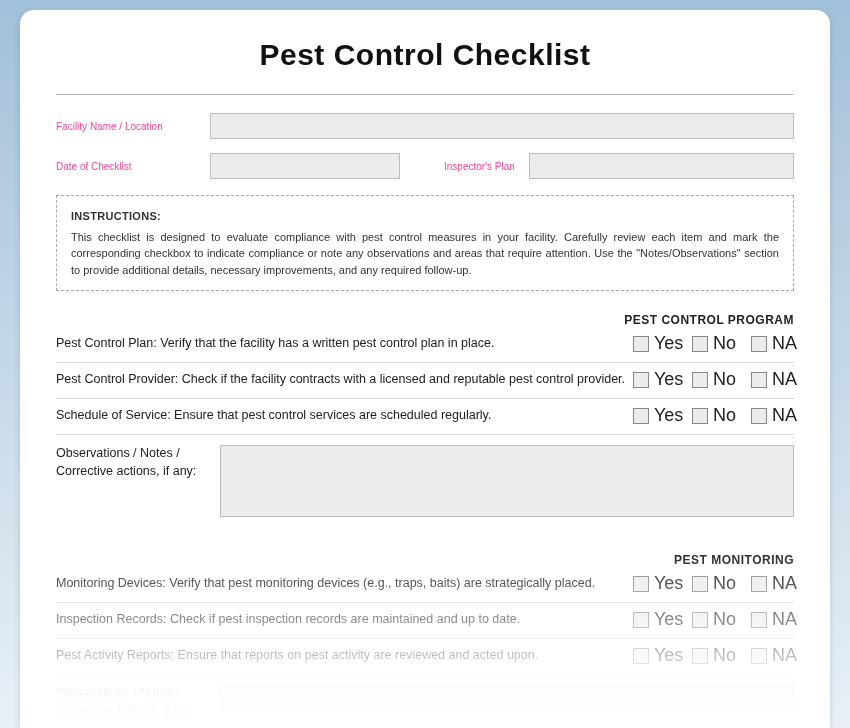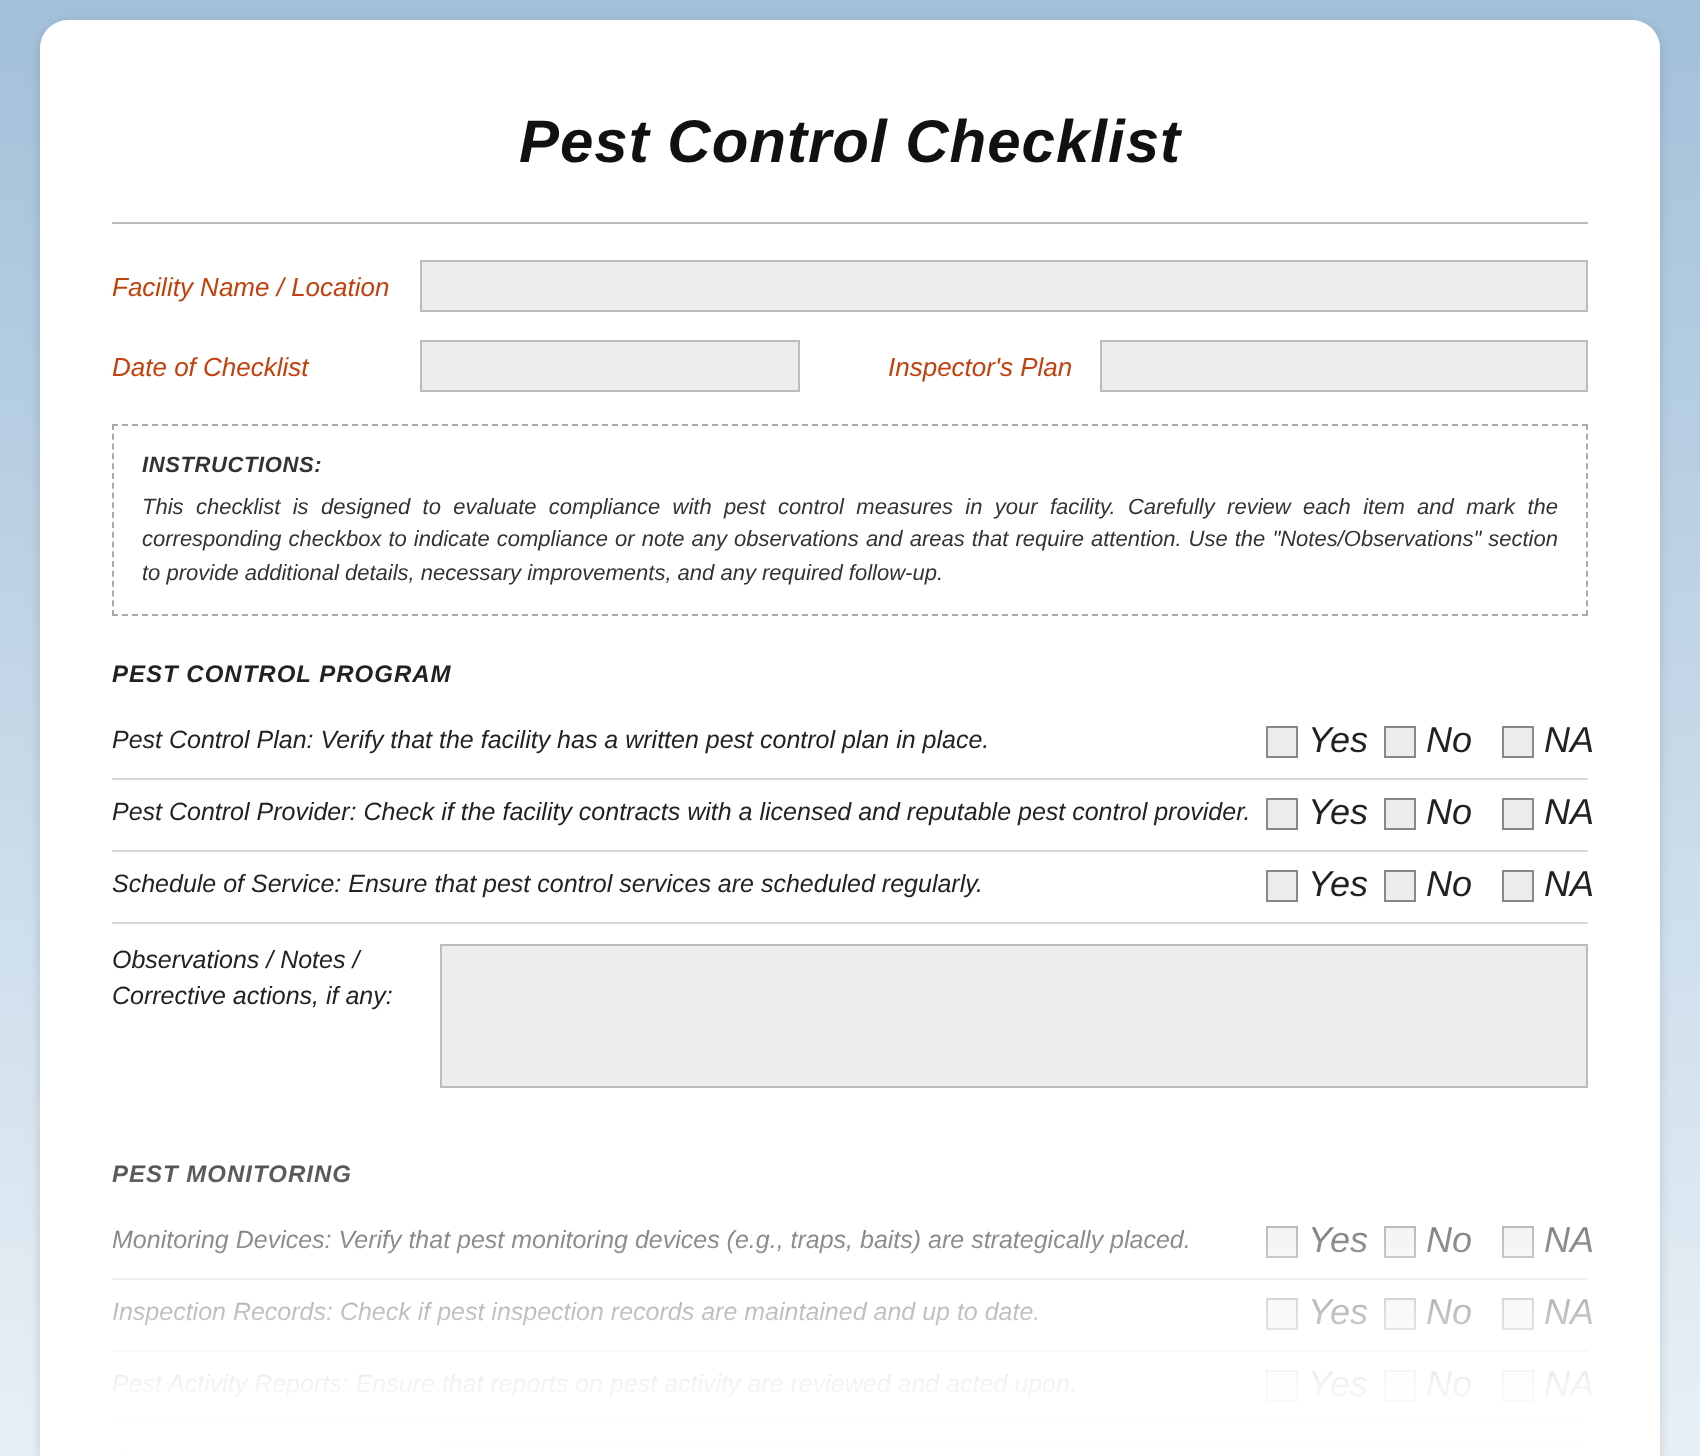--- a/index.html
+++ b/index.html
@@ -8,39 +8,38 @@
   font-family: Arial, Helvetica, sans-serif;
   width: 850px;
   height: 728px;
   overflow: hidden;
   position: relative;
 }
 .page {
   background: #fff;
   margin: 10px 20px 0 20px;
   border-radius: 14px 14px 0 0;
-  padding: 45px 36px 0 36px;
+  padding: 28px 36px 0 36px;
   height: 718px;
   box-shadow: 0 2px 6px rgba(0,0,0,0.15);
   position: relative;
-  font-style: italic;
 }
 .title {
   text-align: center;
   font-family: 'Arial Narrow', Arial, sans-serif;
   font-stretch: condensed;
   font-weight: bold;
   font-size: 30px;
   letter-spacing: 0.5px;
   color: #111;
   margin-bottom: 22px;
 }
 .hr { border: none; border-top: 1px solid #bbb; margin-bottom: 18px; }
 .field-row { display: flex; align-items: center; margin-bottom: 14px; gap: 14px; }
-.field-label { font-size: 13px; color: #c2410c; white-space: nowrap; }
+.field-label { font-size: 10px; color: #ec4899; white-space: nowrap; }
 .field-label.w1 { width: 140px; }
 .text-input {
   background: #ececec;
   border: 1px solid #bcbcbc;
   height: 26px;
   flex: 1;
 }
 .text-input.short { width: 190px; flex: none; }
 .instructions {
   border: 1px dashed #aaa;
@@ -50,21 +49,21 @@
   color: #333;
   line-height: 1.5;
   text-align: justify;
 }
 .instructions-title { font-weight: bold; letter-spacing: 0.3px; margin-bottom: 4px; }
 .section-title {
   font-size: 12px;
   font-weight: bold;
   letter-spacing: 0.5px;
   color: #222;
-  margin-bottom: 10px;
+  text-align: right;
 }
 .item-row {
   display: flex;
   align-items: center;
   border-bottom: 1px solid #d8d8d8;
   padding: 6px 0 8px 0;
   gap: 4px;
 }
 .item-text { flex: 1; font-size: 12.5px; color: #222; line-height: 1.4; }
 .check-group { display: flex; gap: 16px; align-items: center; }

